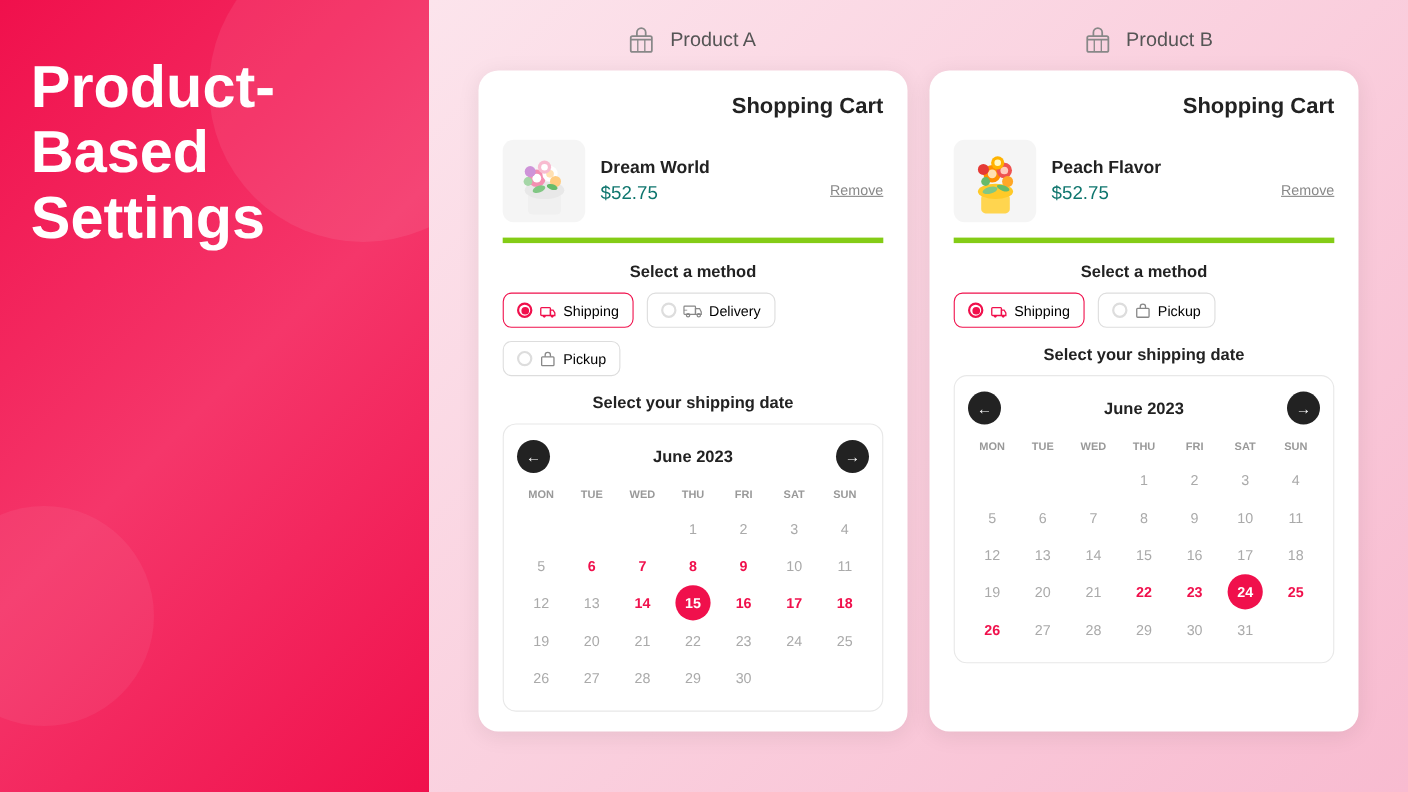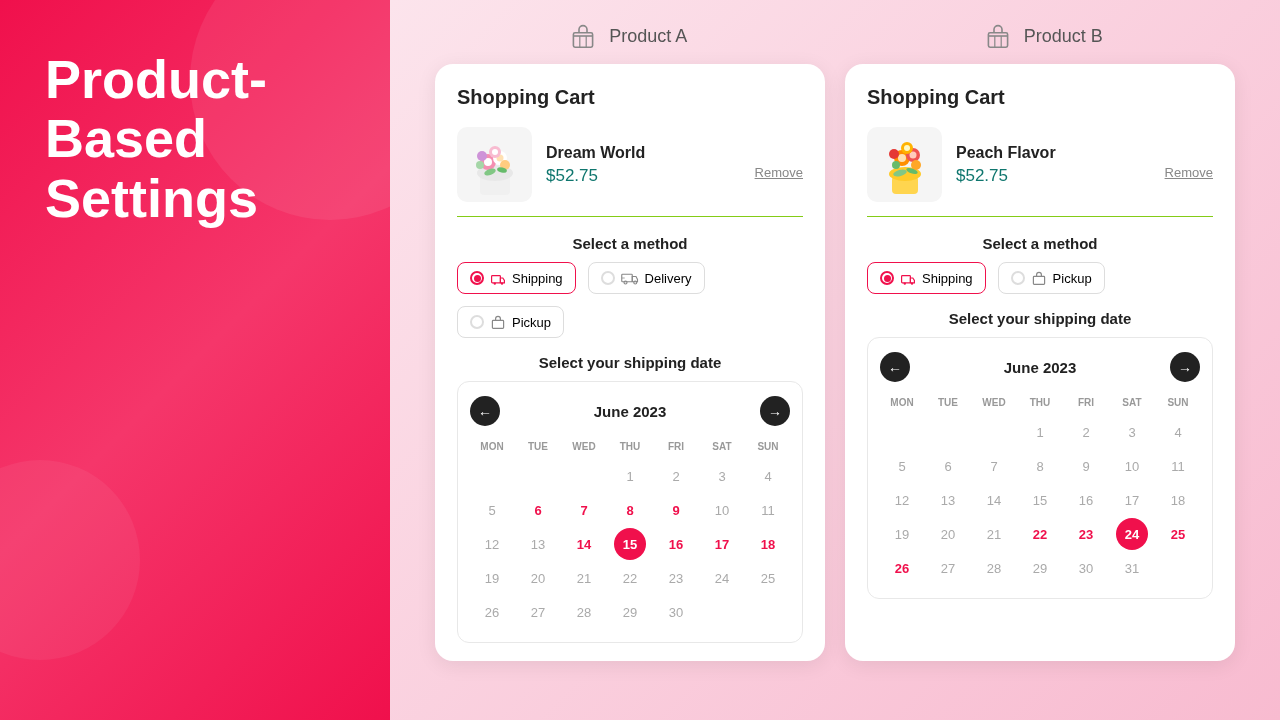--- a/index.html
+++ b/index.html
@@ -11,22 +11,23 @@
       display: flex;
     }
 
     
     .left-panel {
       width: 390px;
       min-width: 390px;
       height: 720px;
       background: linear-gradient(135deg, #f0104c 0%, #f5366a 50%, #f0104c 100%);
       display: flex;
-      flex-direction: column;
-      padding: 50px 45px;
+      flex-direction: row;
+      justify-content: center;
+      padding: 50px 28px;
       position: relative;
       overflow: hidden;
     }
     .left-panel::before {
       content: '';
       position: absolute;
       top: -60px;
       right: -80px;
       width: 280px;
       height: 280px;
@@ -105,35 +106,35 @@
       background: #fff;
       border-radius: 18px;
       padding: 22px 22px 18px;
       width: 390px;
       box-shadow: 0 4px 20px rgba(0,0,0,0.08);
       overflow-y: auto;
       max-height: 640px;
     }
 
     .card-title {
-      text-align: left;
+      text-align: right;
       font-size: 20px;
       font-weight: 600;
       color: #222;
       margin-bottom: 18px;
     }
 
     
     .cart-item {
       display: flex;
       align-items: center;
       gap: 14px;
       margin-bottom: 18px;
       padding-bottom: 14px;
-      border-bottom: 1px solid #84cc16;
+      border-bottom: 5px solid #84cc16;
     }
     .cart-img {
       width: 75px;
       height: 75px;
       border-radius: 10px;
       overflow: hidden;
       flex-shrink: 0;
       background: #f5f5f5;
       display: flex;
       align-items: center;

